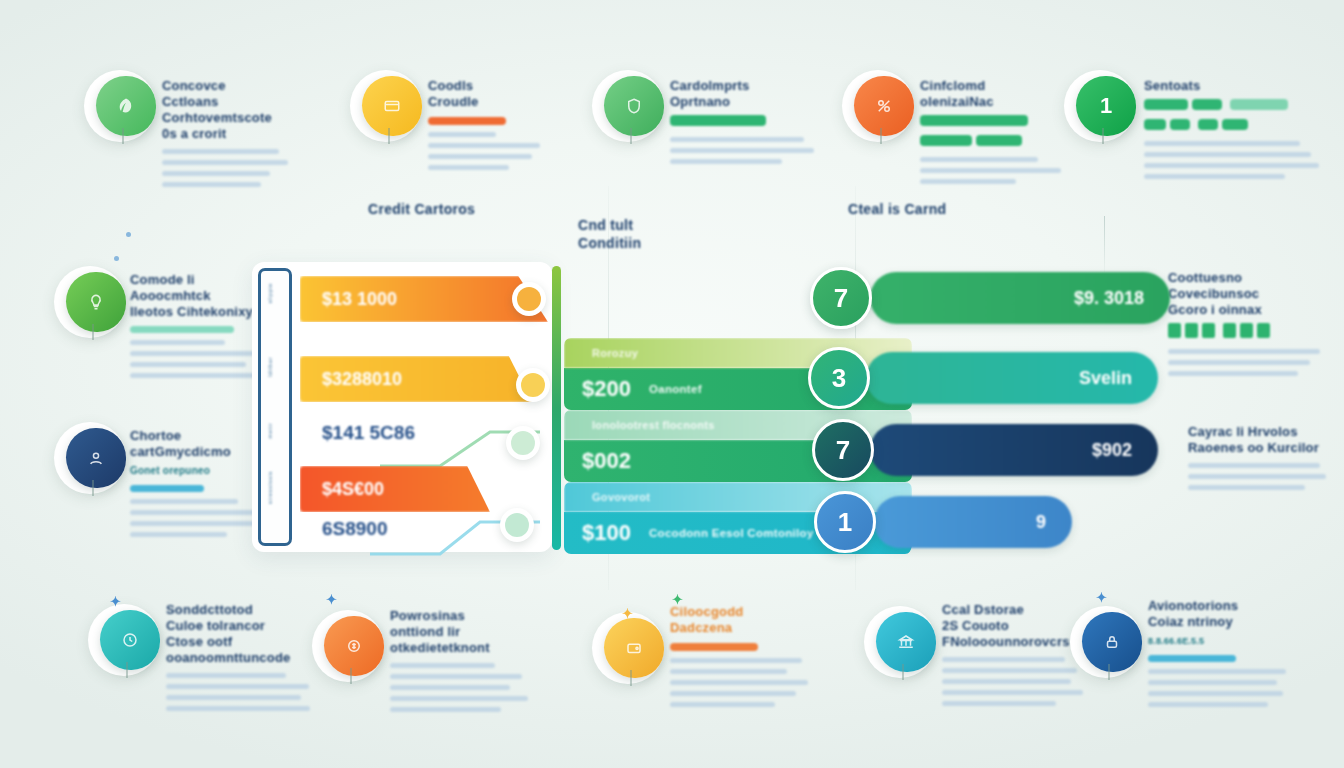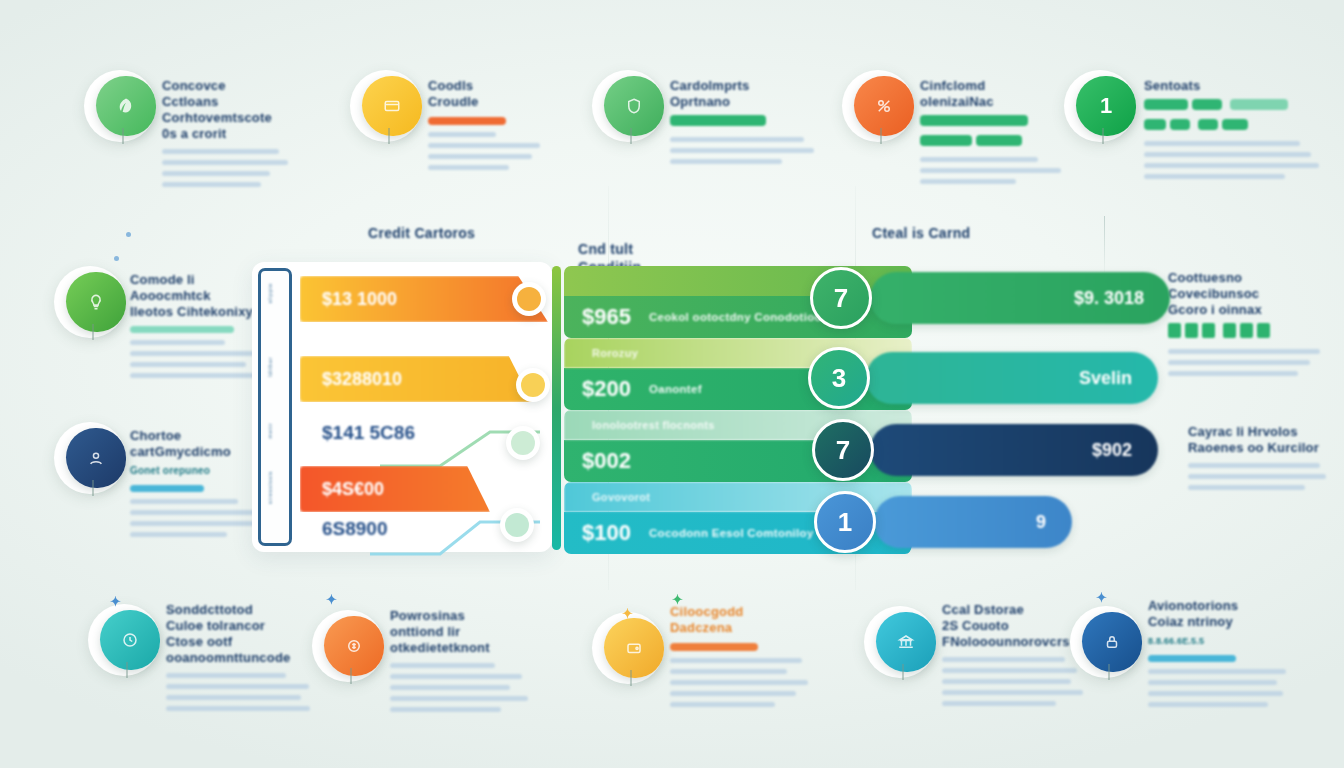--- a/index.html
+++ b/index.html
@@ -60,21 +60,21 @@
     background: #6fa8d8; opacity: .8;
   }
   .connector {
     position: absolute; width: 1px;
     background: linear-gradient(180deg, rgba(140,170,165,.45), rgba(140,170,165,.05));
   }
 
   
   .sec-title {
     position: absolute; color: #1d3f6b; font-weight: bold;
-    font-size: 14px; line-height: 18px; letter-spacing: .3px; margin-top: 24px;
+    font-size: 14px; line-height: 18px; letter-spacing: .3px;
   }
 
   
   #left-panel {
     position: absolute; left: 252px; top: 262px;
     width: 300px; height: 290px;
     background: #ffffff; border-radius: 12px;
     box-shadow: 0 6px 22px rgba(50,80,95,0.10);
   }
   #left-rail {
@@ -281,21 +281,21 @@
       <div class="bl" style="width:92%"></div>
         <div class="bl" style="width:74%"></div>
     </div>
   </div>
   <div class="connector" style="left:32px; top:140px; height:56px;"></div>
 </div>
 
 <div class="sec-title blur-sm" style="left:368px; top:200px;">Credit Cartoros</div>
 <div class="sec-title blur-sm" style="left:578px; top:216px; white-space:pre-line;">Cnd tult
 Conditiin</div>
-<div class="sec-title blur-sm" style="left:872px; top:200px;">Cteal is Carnd</div>
+<div class="sec-title blur-sm" style="left:848px; top:200px;">Cteal is Carnd</div>
 
 <div class="callout" style="left:62px; top:272px;">
   <div class="badge-wrap">
     <div class="halo"></div>
     <div class="badge" style="background:linear-gradient(135deg,#76cd57,#3fa23a);">
       <svg width="18" height="18" viewBox="0 0 24 24" fill="none" stroke="#ffffff" stroke-width="2">
           <path d="M9 18h6M10 21h4M12 3a6 6 0 00-4 10c1 1 1 2 1 3h6c0-1 0-2 1-3a6 6 0 00-4-10z"></path>
         </svg>
     </div>
     <div class="badge-tail"></div>
@@ -410,27 +410,20 @@
     <path d="M0 40 L70 40 L110 8 L170 8" stroke="#8fd8ea" stroke-width="3" fill="none" opacity=".9"></path>
   </svg>
   <div class="node" style="left:200px; top:0px;">
     <div class="node-in" style="background:#b9e6cd;"></div>
   </div>
 </div>
 
 <div id="center-accent"></div>
 <div id="center-panel">
 
-  <div class="crow" style="top:8px;">
-    <div class="crow-sub" style="background:linear-gradient(90deg,#8fc750,#62b84f);"></div>
-    <div class="crow-main" style="background:linear-gradient(90deg,#4cb35c,#2fa95f);">
-      <span class="crow-val blur-sm">$965</span>
-      <span class="crow-lbl blur-md">Ceokol ootoctdny  Conodotioo</span>
-    </div>
-  </div>
 
   <div class="crow" style="top:80px;">
     <div class="crow-sub blur-md" style="background:linear-gradient(90deg,#a8d35e,#e8f0c8);">Rorozuy</div>
     <div class="crow-main" style="background:linear-gradient(90deg,#2fb36a,#23a86a);">
       <span class="crow-val blur-sm">$200</span>
       <span class="crow-lbl blur-md">Oanontef</span>
     </div>
   </div>
 
   <div class="crow" style="top:152px;">

